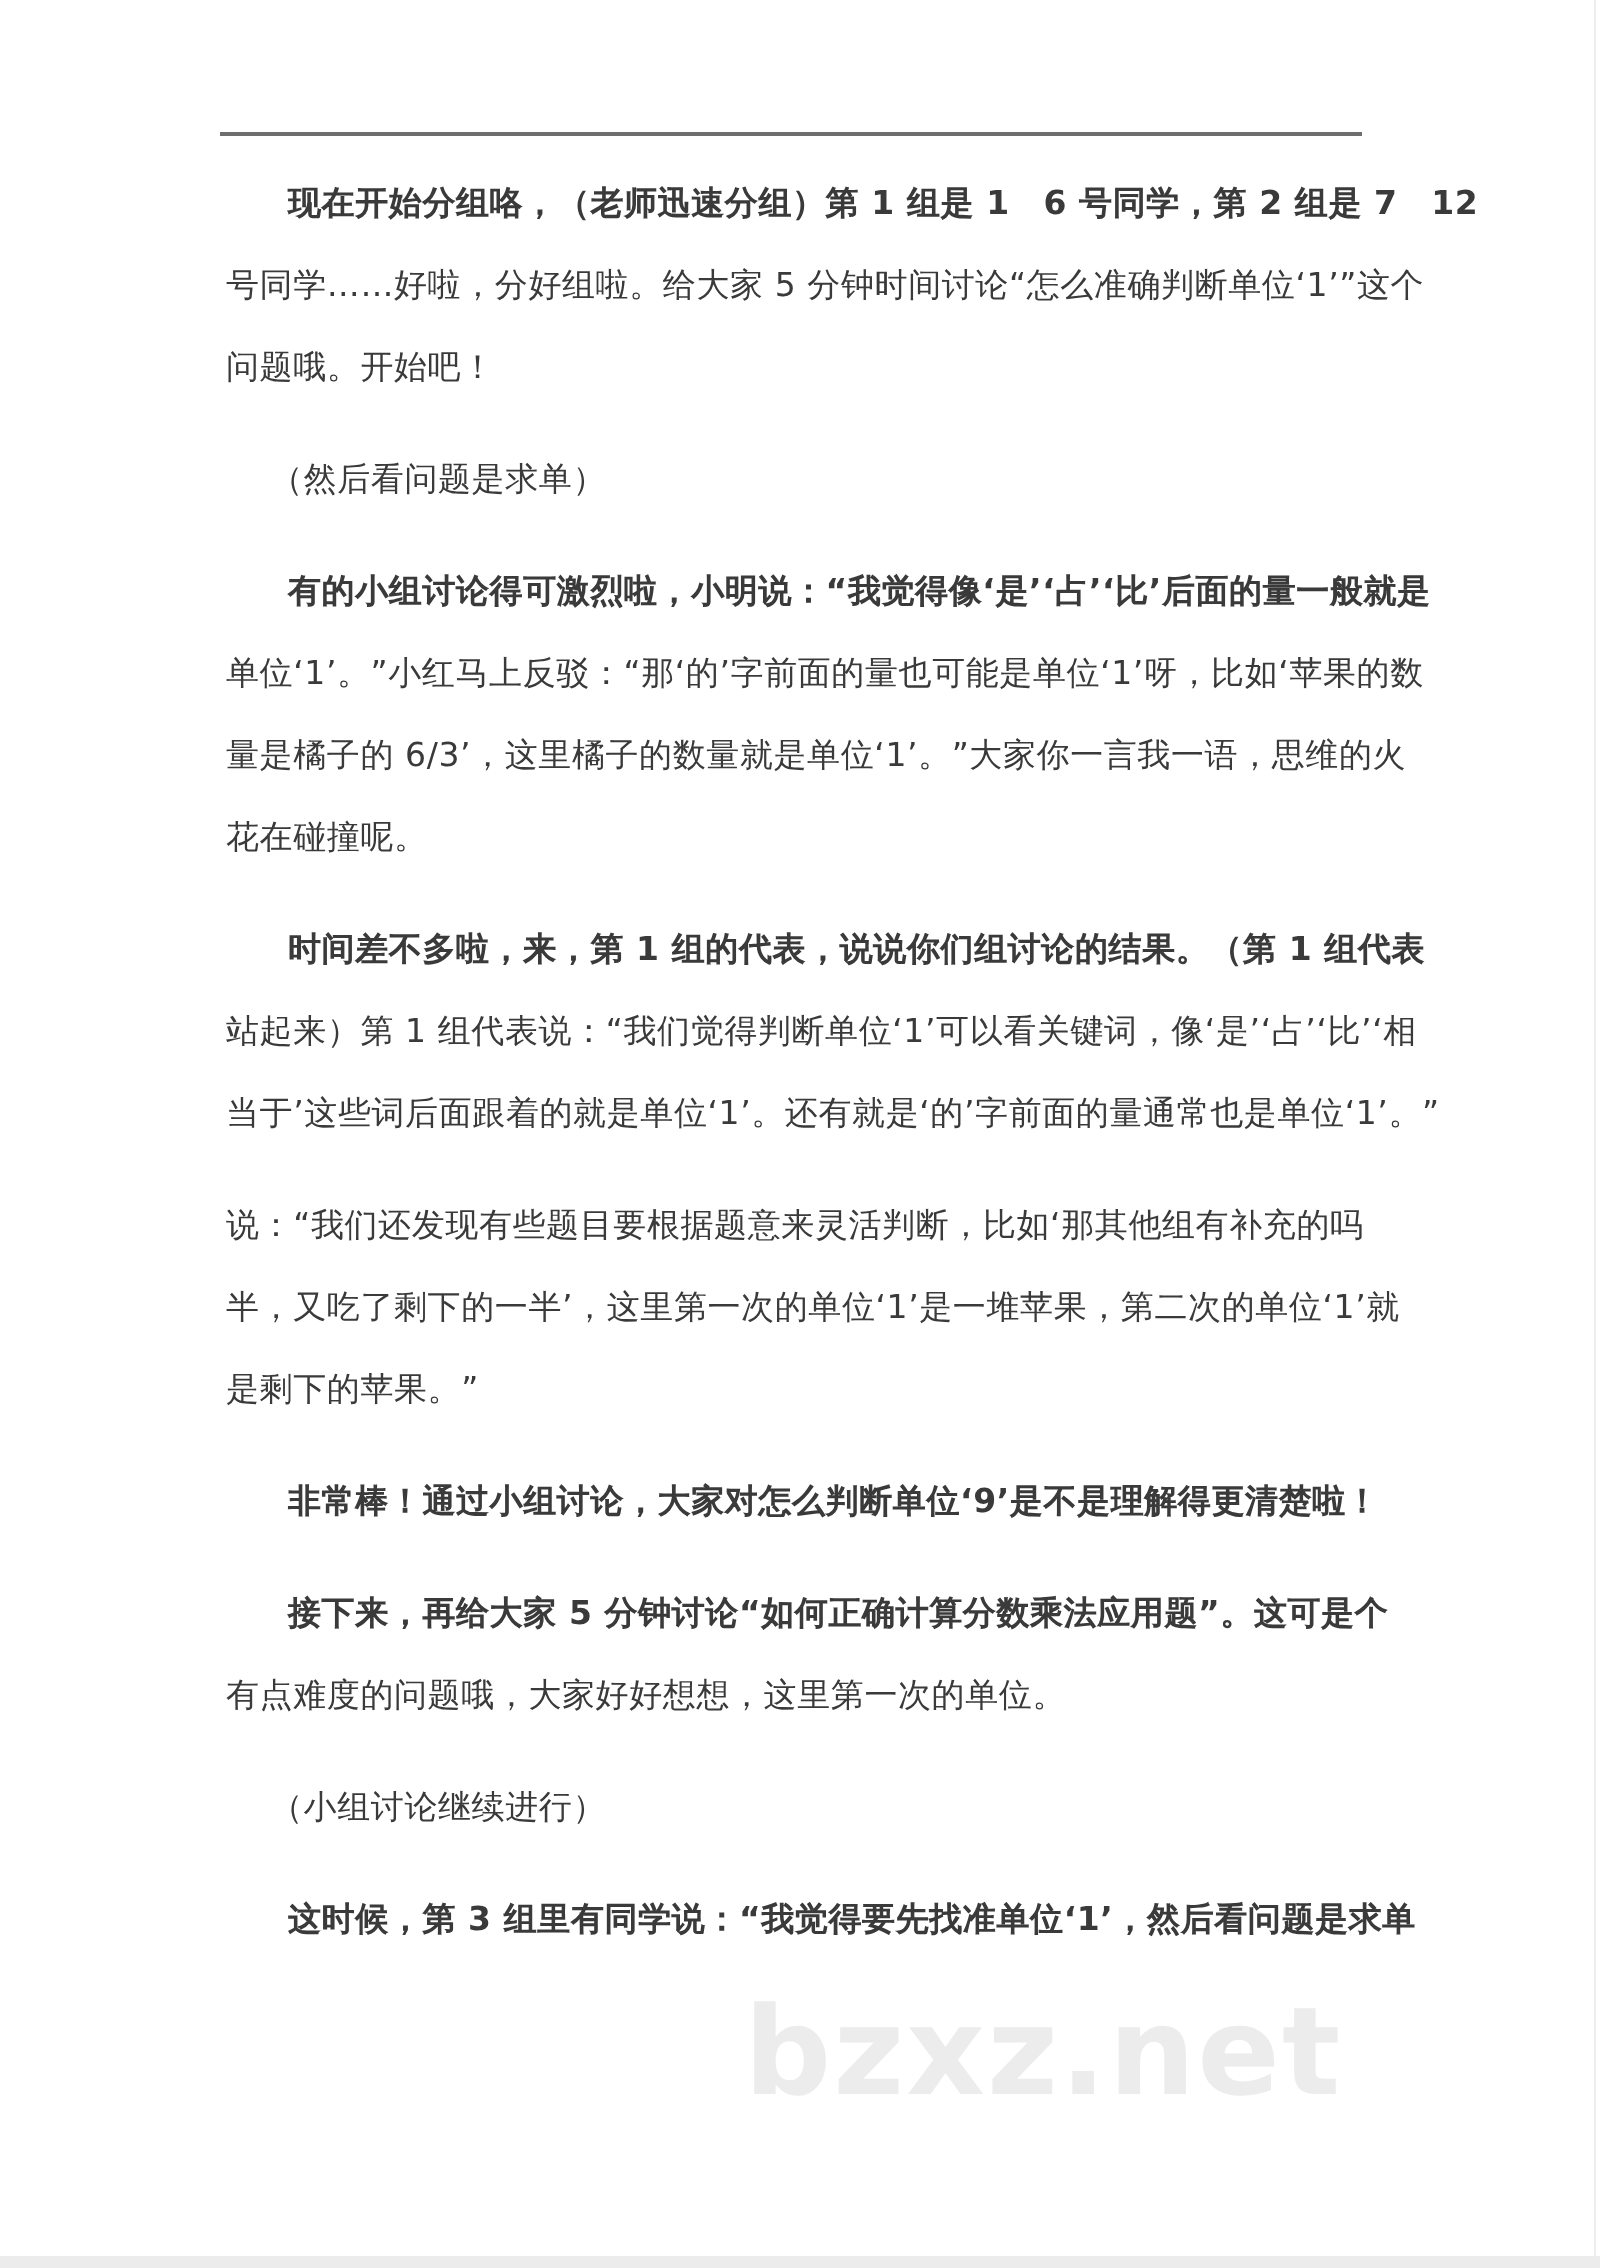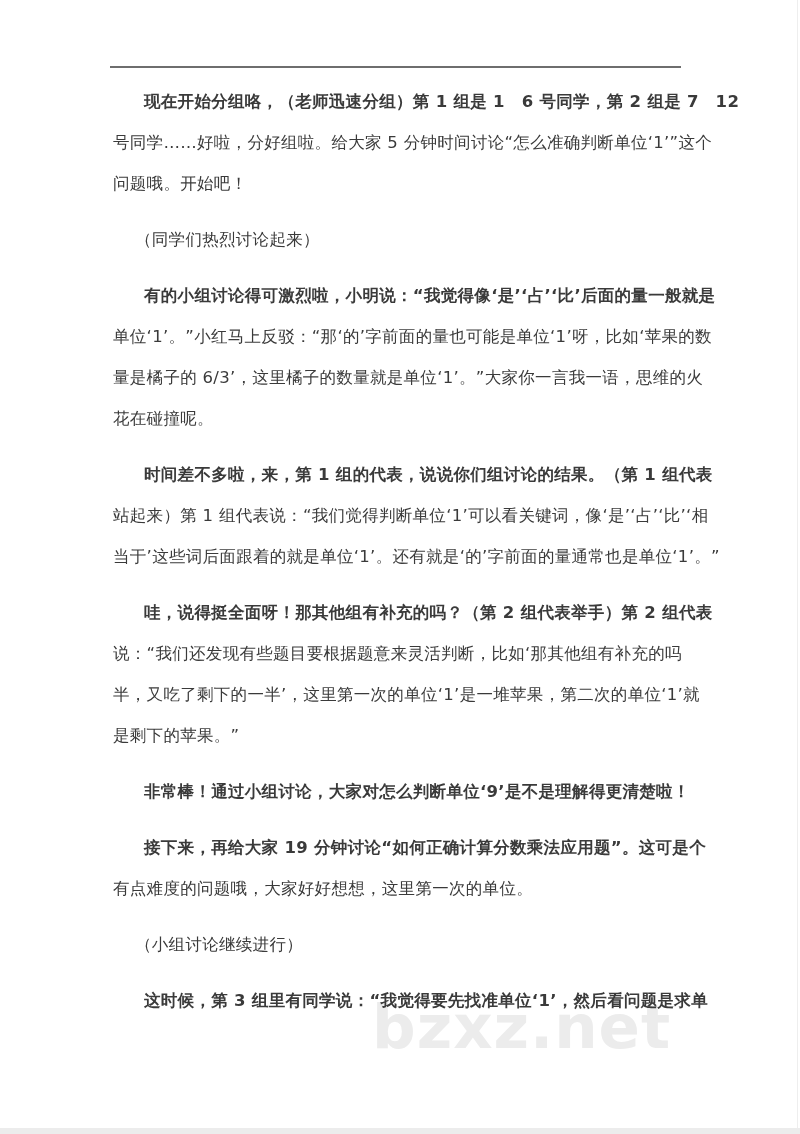--- a/index.html
+++ b/index.html
@@ -90,49 +90,48 @@
 
   <div class="content">
 
     <div class="para">
       <span class="line indent">现在开始分组咯，（老师迅速分组）第 1 组是 1　6 号同学，第 2 组是 7　12</span>
       <span class="line">号同学……好啦，分好组啦。给大家 5 分钟时间讨论“怎么准确判断单位‘1’”这个</span>
       <span class="line last">问题哦。开始吧！</span>
     </div>
 
     <div class="para">
-      <span class="line paren last">（同学们热烈讨论起来）</span>
+      <span class="line paren last">（然后看问题是求单）</span>
     </div>
 
     <div class="para">
       <span class="line indent">有的小组讨论得可激烈啦，小明说：“我觉得像‘是’‘占’‘比’后面的量一般就是</span>
       <span class="line">单位‘1’。”小红马上反驳：“那‘的’字前面的量也可能是单位‘1’呀，比如‘苹果的数</span>
       <span class="line">量是橘子的 6/3’，这里橘子的数量就是单位‘1’。”大家你一言我一语，思维的火</span>
       <span class="line last">花在碰撞呢。</span>
     </div>
 
     <div class="para">
       <span class="line indent">时间差不多啦，来，第 1 组的代表，说说你们组讨论的结果。（第 1 组代表</span>
       <span class="line">站起来）第 1 组代表说：“我们觉得判断单位‘1’可以看关键词，像‘是’‘占’‘比’‘相</span>
       <span class="line">当于’这些词后面跟着的就是单位‘1’。还有就是‘的’字前面的量通常也是单位‘1’。”</span>
     </div>
 
     <div class="para">
-      <span class="line indent">哇，说得挺全面呀！那其他组有补充的吗？（第 2 组代表举手）第 2 组代表</span>
       <span class="line">说：“我们还发现有些题目要根据题意来灵活判断，比如‘那其他组有补充的吗</span>
       <span class="line">半，又吃了剩下的一半’，这里第一次的单位‘1’是一堆苹果，第二次的单位‘1’就</span>
       <span class="line last">是剩下的苹果。”</span>
     </div>
 
     <div class="para">
       <span class="line indent last">非常棒！通过小组讨论，大家对怎么判断单位‘9’是不是理解得更清楚啦！</span>
     </div>
 
     <div class="para">
-      <span class="line indent">接下来，再给大家 19 分钟讨论“如何正确计算分数乘法应用题”。这可是个</span>
+      <span class="line indent">接下来，再给大家 5 分钟讨论“如何正确计算分数乘法应用题”。这可是个</span>
       <span class="line last">有点难度的问题哦，大家好好想想，这里第一次的单位。</span>
     </div>
 
     <div class="para">
       <span class="line paren last">（小组讨论继续进行）</span>
     </div>
 
     <div class="para">
       <span class="line indent">这时候，第 3 组里有同学说：“我觉得要先找准单位‘1’，然后看问题是求单</span>
     </div>

